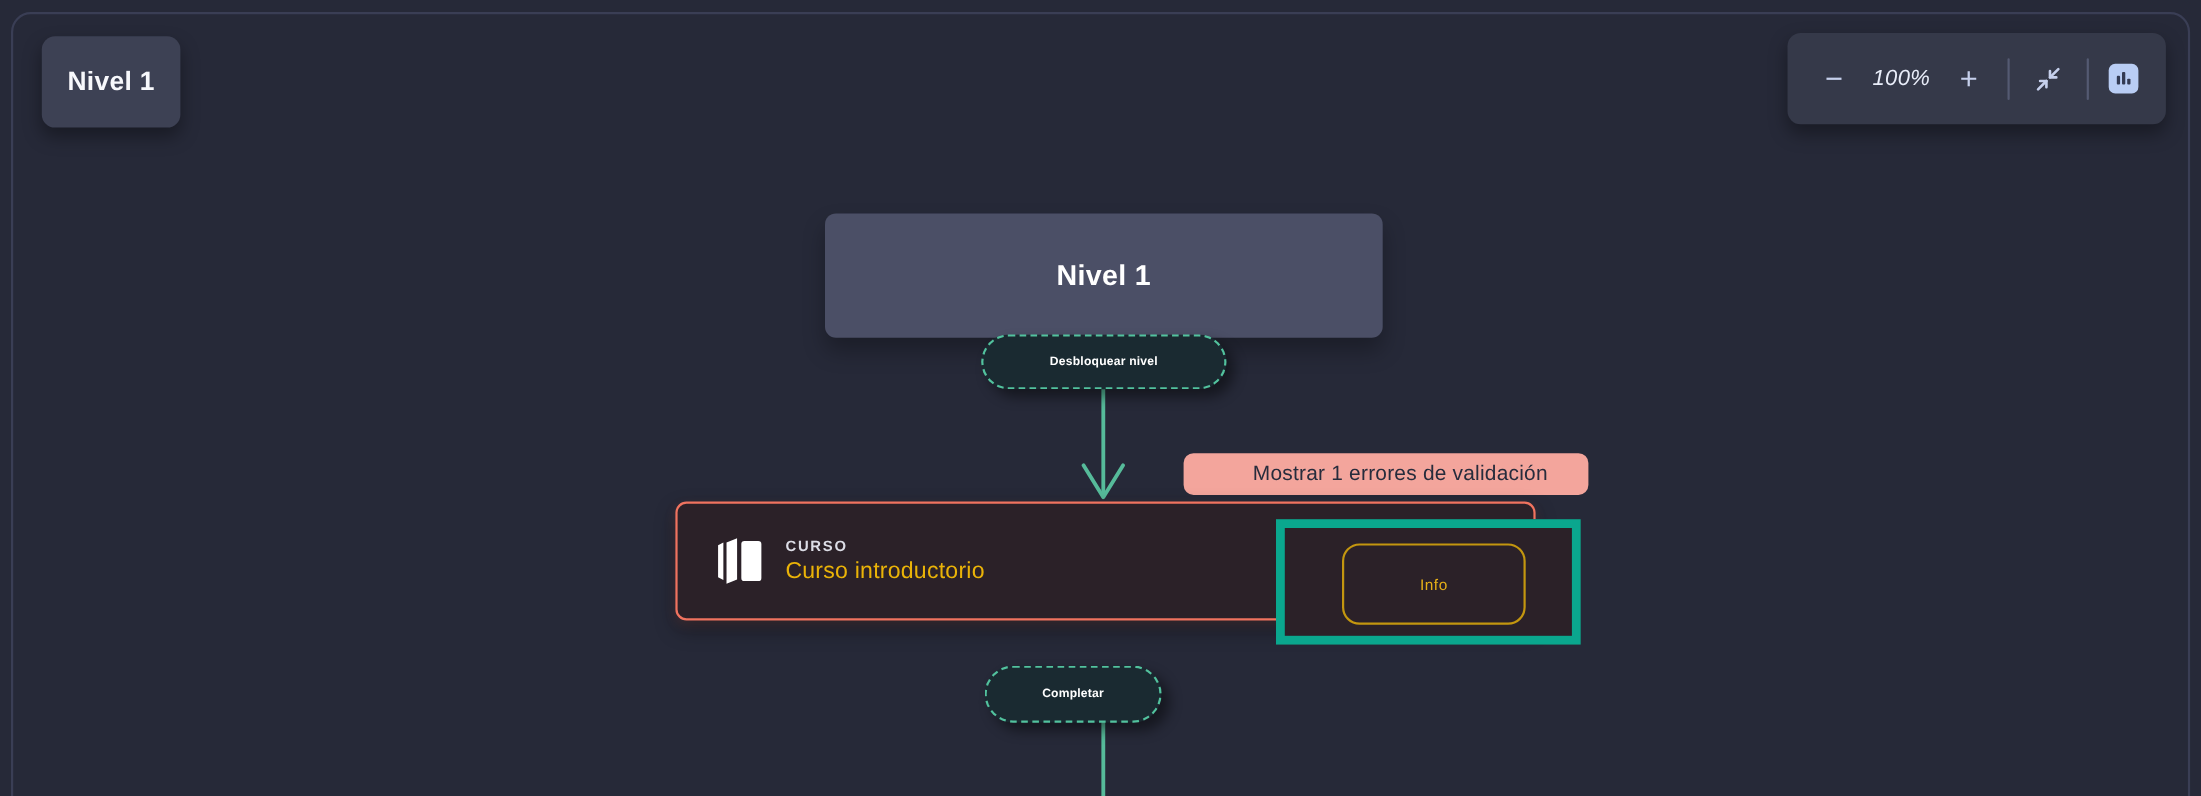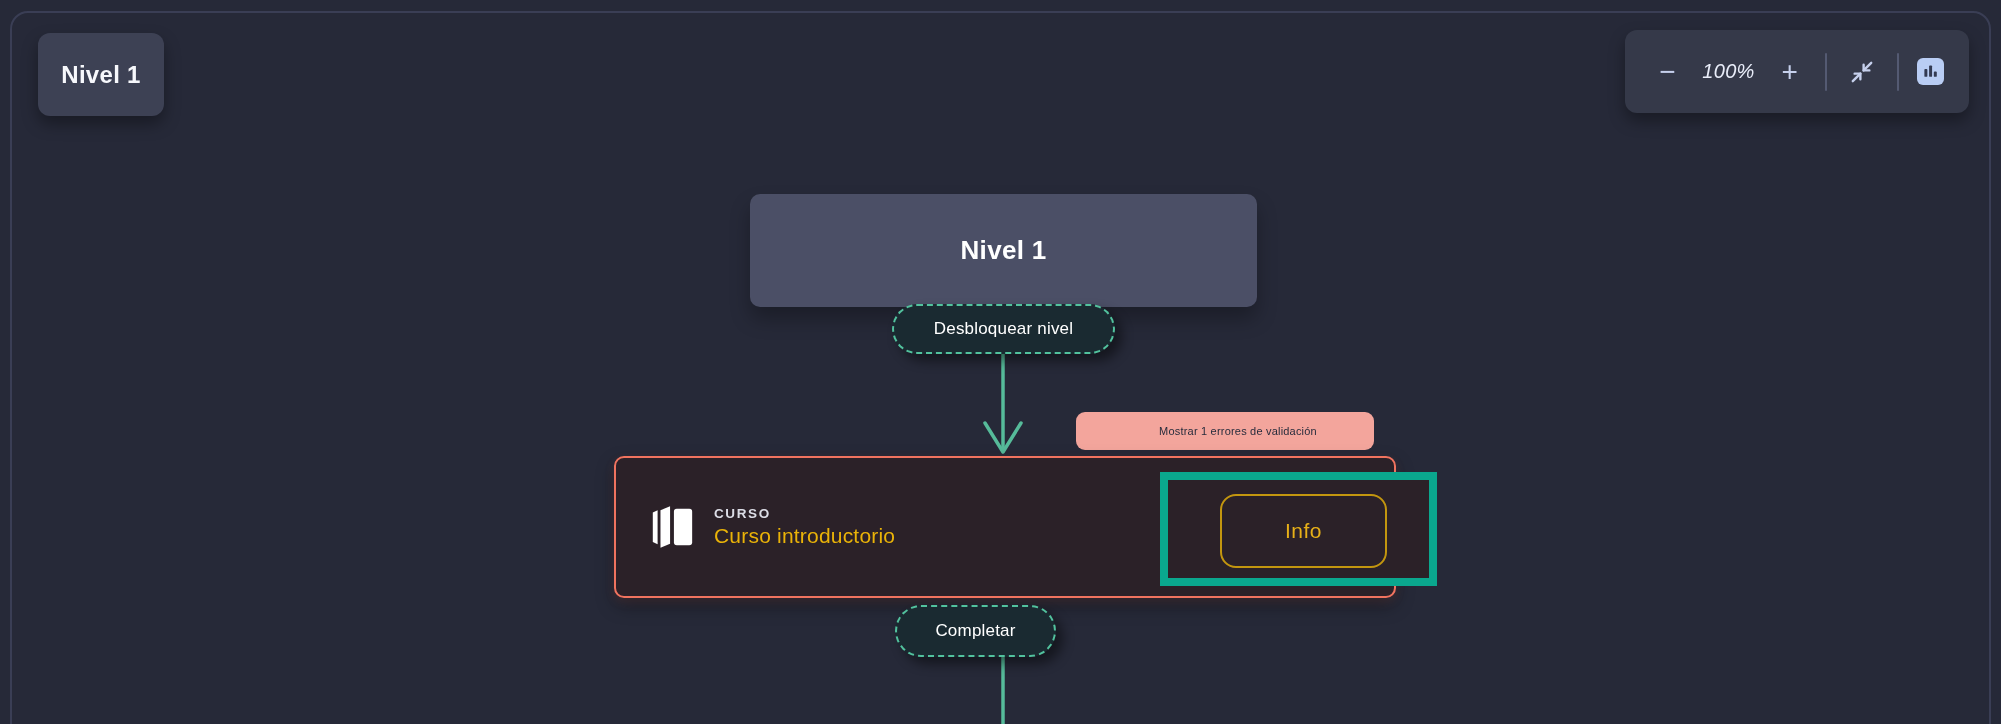--- a/index.html
+++ b/index.html
@@ -59,39 +59,39 @@
     color:#ffffff;font-size:26px;font-weight:600;letter-spacing:.3px;
     box-shadow:0 12px 20px rgba(0,0,0,.28);
     cursor:pointer;
   }
 
   
   .edge-pill{
     background:#1a2a31;
     border:2px dashed #52c29e;
     display:flex;align-items:center;justify-content:center;
-    color:#ffffff;font-size:17px;font-weight:400;letter-spacing:.2px;
+    color:#ffffff;font-size:11px;font-weight:700;letter-spacing:.2px;
     box-shadow:7px 7px 12px rgba(0,0,0,.45);
     cursor:pointer;
   }
   .pill-unlock{left:892px;top:304px;width:223px;height:50px;border-radius:25px;}
   .pill-complete{left:895px;top:605px;width:161px;height:52px;border-radius:26px;}
 
   
   .validation-badge{
-    left:1076px;top:412px;width:298px;height:38px;
+    left:1076px;top:412px;width:368px;height:38px;
     background:#f3a59c;border:none;border-radius:9px;
     display:flex;align-items:center;justify-content:center;
-    color:#272c3c;font-size:11px;font-weight:500;letter-spacing:.2px;
+    color:#272c3c;font-size:19px;font-weight:500;letter-spacing:.2px;
     cursor:pointer;font-family:"Liberation Sans", sans-serif;padding-left:32px;
   }
 
   
   .course-card{
-    left:614px;top:456px;width:782px;height:142px;
+    left:614px;top:456px;width:782px;height:108px;
     background:#2b2128;
     border:2.5px solid #f0735f;border-radius:10px;
     display:flex;align-items:center;
     padding-left:32px;
     box-shadow:0 8px 18px rgba(0,0,0,.35), 0 4px 10px rgba(240,115,95,.18);
     cursor:pointer;
   }
   .book-icon{width:48px;height:48px;flex:0 0 auto;}
   .course-text{margin-left:18px;display:flex;flex-direction:column;gap:3px;}
   .course-type{color:#dcdde6;font-size:13.5px;font-weight:600;letter-spacing:1.6px;}
@@ -104,21 +104,21 @@
     border:8px solid #0aa78e;
     pointer-events:none;
   }
 
   
   .info-button{
     left:1220px;top:494px;width:167px;height:74px;
     background:transparent;
     border:2.5px solid #c3960f;border-radius:16px;
     display:flex;align-items:center;justify-content:center;
-    color:#e7b018;font-size:21px;font-weight:500;letter-spacing:.5px;
+    color:#e7b018;font-size:14px;font-weight:500;letter-spacing:.5px;
     cursor:pointer;font-family:"Liberation Sans", sans-serif;
   }
 
   .edges-svg{left:0;top:0;width:2001px;height:724px;pointer-events:none;}
 </style>
 </head>
 <body>
 
 <div class="abs canvas-frame"></div>
 

